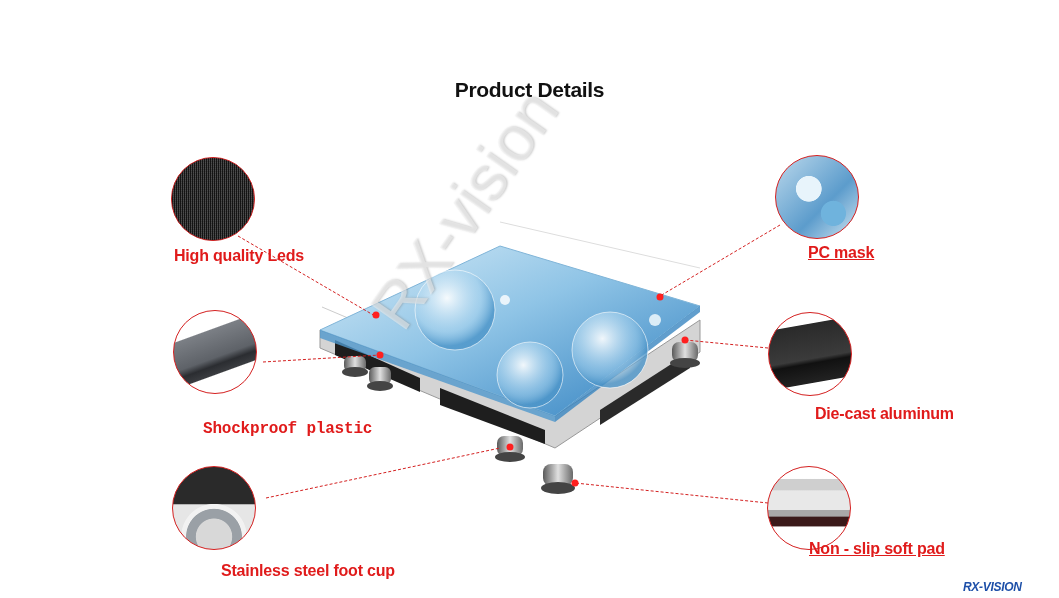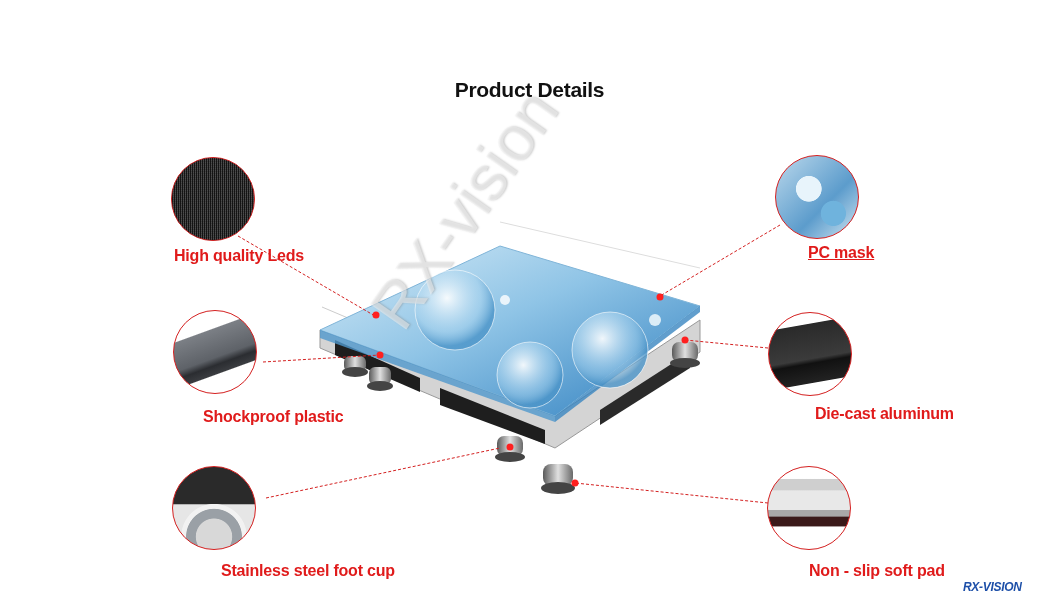--- a/index.html
+++ b/index.html
@@ -102,27 +102,27 @@
     <circle cx="575" cy="483" r="3.5"></circle>
   </g>
 </svg>
 
 <div class="watermark">RX-vision</div>
 
 <div class="feature-circle tex-leds" style="left:171px;top:157px;"></div>
 <div class="feature-label" style="left:174px;top:247px;">High quality Leds</div>
 
 <div class="feature-circle tex-plastic" style="left:173px;top:310px;"></div>
-<div class="feature-label" style="left:203px;top:408px;">Shockproof plastic</div>
+<div class="feature-label" style="left:203px;top:420px;font-family:Liberation Mono, monospace;">Shockproof plastic</div>
 
 <div class="feature-circle tex-foot" style="left:172px;top:466px;"></div>
 <div class="feature-label" style="left:221px;top:562px;text-align:right;">Stainless steel foot cup</div>
 
 <div class="feature-circle tex-pc" style="left:775px;top:155px;"></div>
 <div class="feature-label" style="left:808px;top:244px;text-decoration:underline;">PC mask</div>
 
 <div class="feature-circle tex-alu" style="left:768px;top:312px;"></div>
 <div class="feature-label" style="left:815px;top:405px;">Die-cast aluminum</div>
 
 <div class="feature-circle tex-pad" style="left:767px;top:466px;"></div>
-<div class="feature-label" style="left:809px;top:562px;">Non - slip soft pad</div>
+<div class="feature-label" style="left:809px;top:540px;text-decoration:underline;">Non - slip soft pad</div>
 
 <div class="logo">RX-VISION</div>
 
 </body></html>

